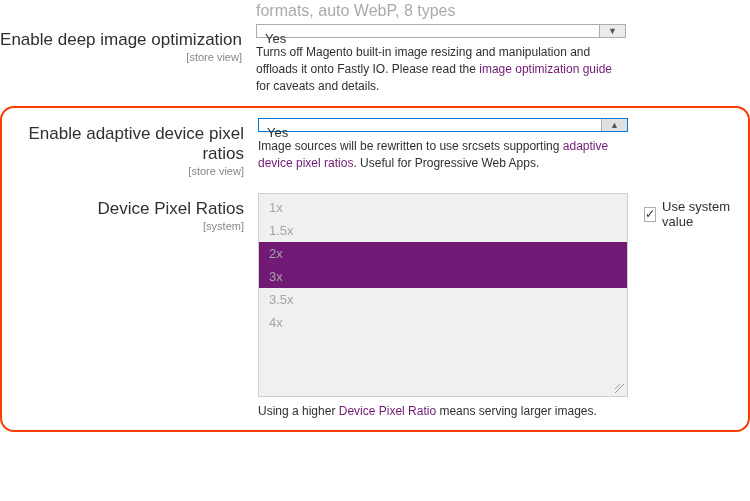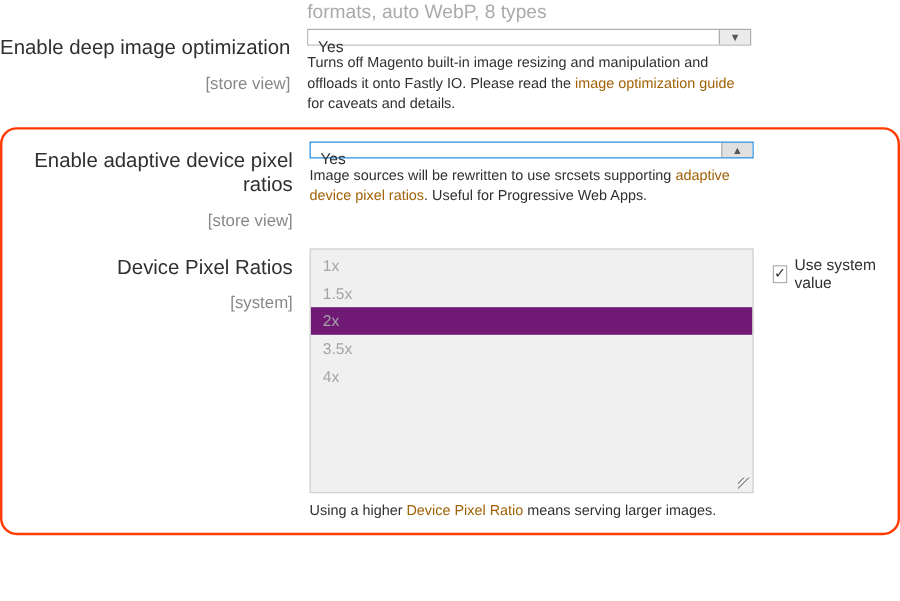--- a/index.html
+++ b/index.html
@@ -24,24 +24,24 @@
       text-align: right;
       padding-right: 14px;
       padding-top: 6px;
     }
     .labelcol .lbl {
       font-size: 17px;
       font-weight: 400;
       color: #303030;
     }
     .labelcol .scope {
-      font-size: 14px;
+      font-size: 11px;
       color: #888;
       display: block;
-      margin-top: 11px;
+      margin-top: 1px;
     }
     .fieldcol { width: 370px; flex: 0 0 370px; }
     .rightcol { flex: 1 1 auto; padding-left: 16px; padding-top: 6px; }
 
     
     .select {
       width: 100%;
       height: 14px;
       border: 1px solid #adadad;
       display: flex;
@@ -61,21 +61,21 @@
       background: #ebebeb;
       display: flex; align-items: center; justify-content: center;
       color: #555;
       font-size: 9px;
     }
     .select.focus { border-color: #007bdb; box-shadow: 0 0 0 1px #007bdb inset; }
     .select.focus .arrow { background: #e0e0e0; }
 
     
     .note { font-size: 12px; color: #303030; margin-top: 6px; line-height: 1.4; }
-    .link { color: #a16207; text-decoration: none; cursor: pointer; }
+    .link { color: #701a75; text-decoration: none; cursor: pointer; }
 
     
     .multisel {
       width: 100%;
       border: 1px solid #cfcfcf;
       background: #f0f0f0;
       padding: 2px 0;
       height: 204px;
       overflow: auto;
       position: relative;
@@ -168,20 +168,21 @@
     <div class="row">
       <div class="labelcol">
         <span class="lbl">Device Pixel Ratios</span>
         <span class="scope">[system]</span>
       </div>
       <div class="fieldcol">
         <div class="multisel" id="multisel">
             <div class="opt">1x</div>
             <div class="opt">1.5x</div>
             <div class="opt sel">2x</div>
+            <div class="opt sel">3x</div>
             <div class="opt">3.5x</div>
             <div class="opt">4x</div>
           </div>
         <p class="note">
           <span>Using a higher </span><a class="link">Device Pixel Ratio</a><span> means serving larger images.</span>
         </p>
       </div>
       <div class="rightcol">
         <label class="chk-wrap">
           <span class="chkbox">✓</span>

